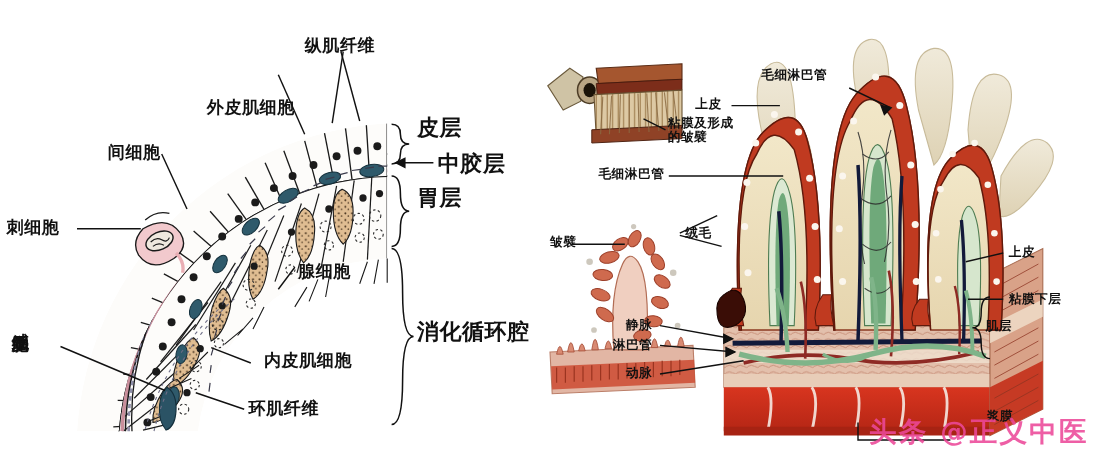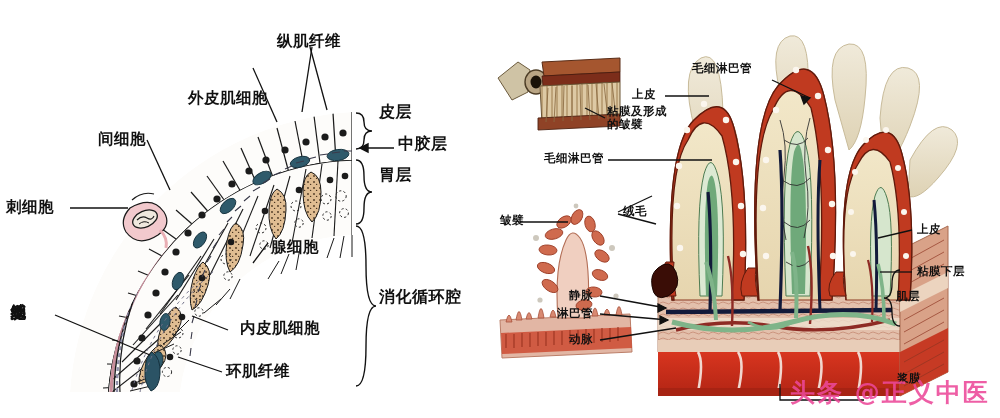--- a/index.html
+++ b/index.html
@@ -35,21 +35,21 @@
     line-height: 1.12;
     letter-spacing: 0.5px;
   }
   .lbl-l { font-size: 15.5px; font-family: "DejaVu Serif", "Liberation Serif", serif; }
   .lbl-r { font-size: 11.5px; font-family: "DejaVu Sans", "Liberation Sans", sans-serif; }
   .lbl-vert {
     writing-mode: vertical-rl;
     text-orientation: upright;
     letter-spacing: 1px;
   }
-  .lbl-l.brace { font-size: 16px; font-family: Liberation Mono, monospace; }
+  .lbl-l.brace { font-size: 20px; }
 
   .wm {
     position: absolute;
     left: 790px;
     top: 376px;
     font-size: 25px;
     font-weight: 700;
     color: #ec4899;
     opacity: 0.88;
     letter-spacing: 2px;

